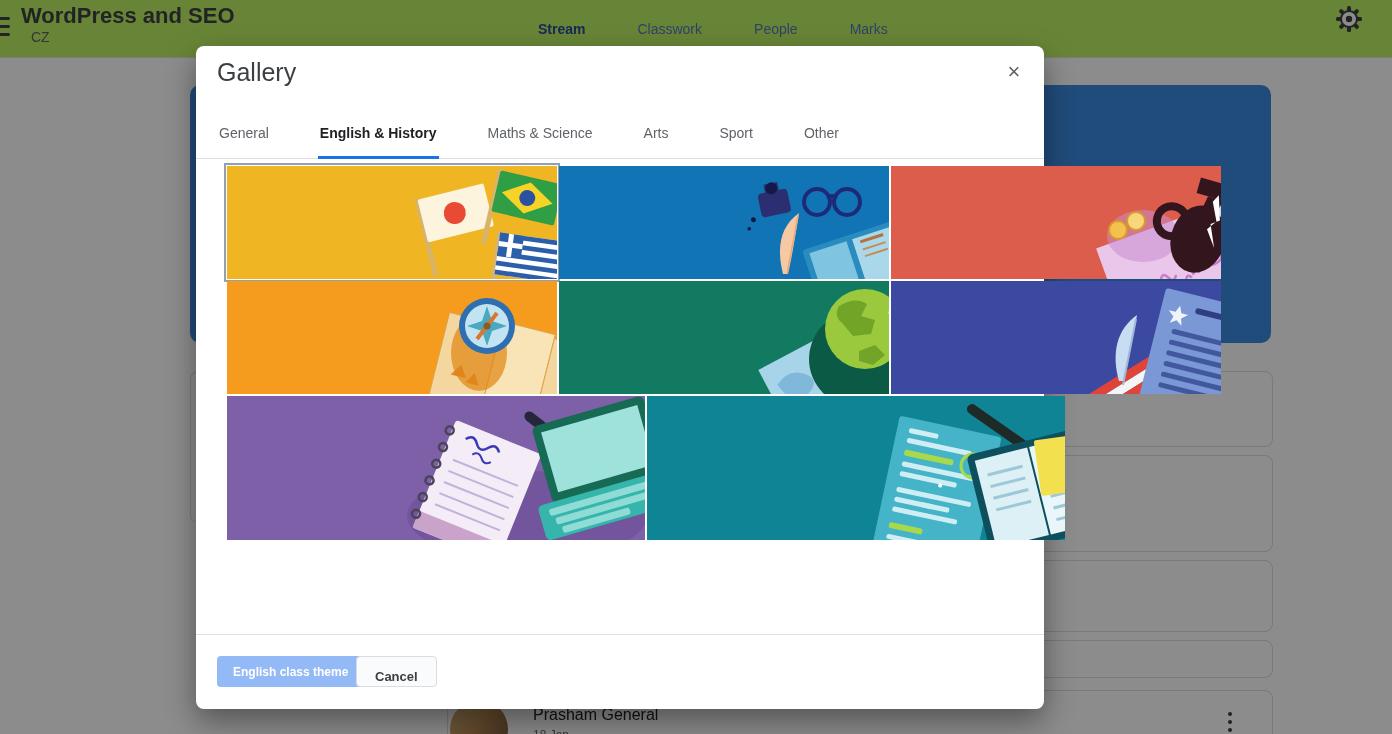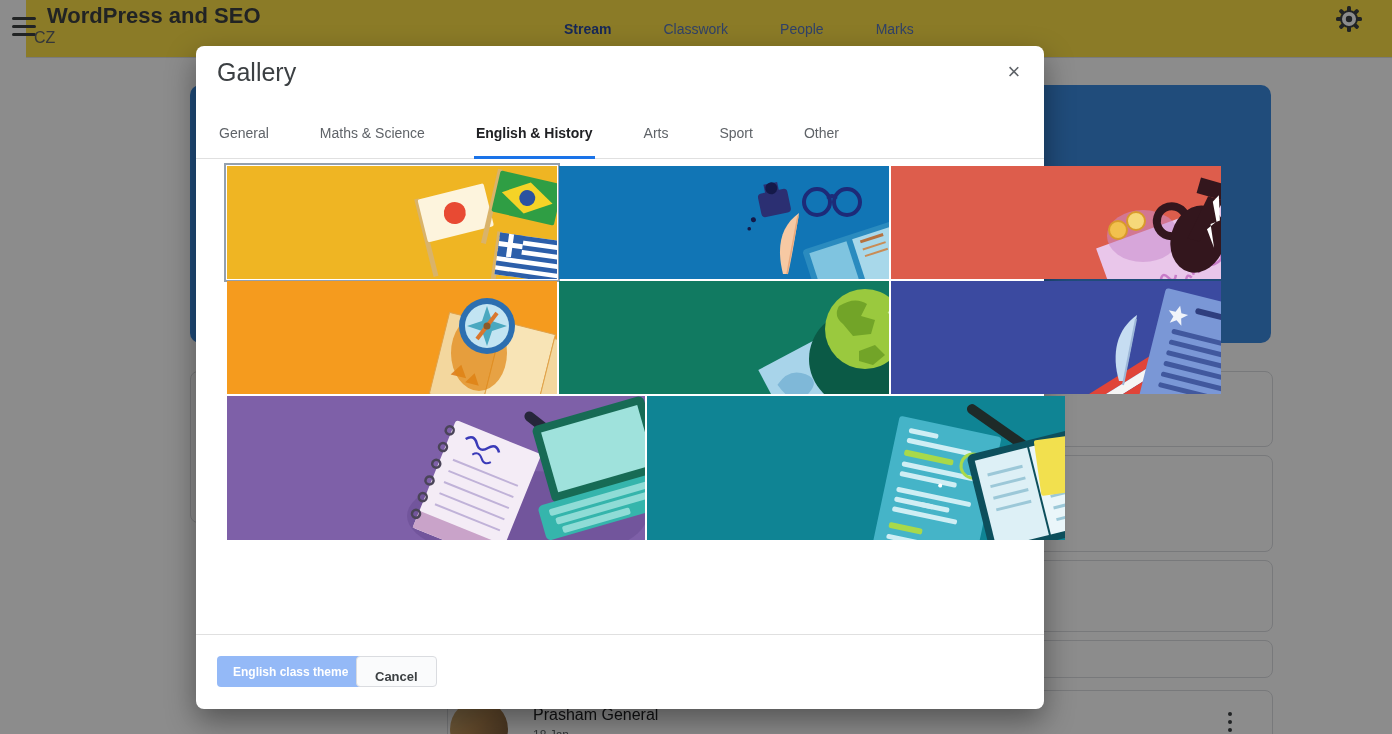--- a/index.html
+++ b/index.html
@@ -1,24 +1,24 @@
 <!DOCTYPE html>
 <html><head>
 <meta charset="utf-8">
 <style>
   html,body{margin:0;padding:0;background:#fff;}
   .screen{position:relative;width:1392px;height:734px;overflow:hidden;
           font-family:"Liberation Sans","DejaVu Sans",sans-serif;background:#fff;}
   
   .app{position:absolute;inset:0;z-index:1;}
-  .hdr{position:absolute;left:0;top:0;right:0;height:57px;background:#fde047;border-bottom:1px solid #e0e0e0;margin-left:26px;}
+  .hdr{position:absolute;left:0;top:0;right:0;height:57px;background:#bef264;border-bottom:1px solid #e0e0e0;}
   .hamburger{position:absolute;left:-14px;top:12px;width:24px;}
   .hamburger span{display:block;width:24px;height:3px;background:#3c4043;margin:5px 0;border-radius:2px;}
   .class-title{position:absolute;left:21px;top:3px;font-size:22px;font-weight:700;color:#3c4043;}
-  .class-code{position:absolute;left:8px;top:29px;font-size:16px;color:#5f6368;}
+  .class-code{position:absolute;left:31px;top:29px;font-size:14px;color:#5f6368;}
   .nav{position:absolute;left:538px;top:0;height:57px;display:flex;gap:52px;align-items:center;}
   .nav .tab{font-size:14px;font-weight:500;color:#5877bd;cursor:pointer;}
   .nav .tab.active{color:#2c4a9e;font-weight:700;}
   .gearbtn{position:absolute;right:28px;top:4px;width:30px;height:30px;}
   .banner{position:absolute;left:190px;top:85px;width:1081px;height:258px;border-radius:10px;background:#3b8ae0;}
   .card{position:absolute;background:#fff;border:1px solid #dadce0;border-radius:8px;}
   .upcoming{left:190px;top:371px;width:240px;height:150px;}
   .rc1{left:447px;top:371px;width:824px;height:74px;}
   .rc2{left:447px;top:455px;width:824px;height:95px;}
   .rc3{left:447px;top:560px;width:824px;height:70px;}
@@ -113,22 +113,22 @@
   </div>
 
   <div class="overlay"></div>
 
   <div class="modal">
     <div class="m-title">Gallery</div>
     <button class="m-close">×</button>
 
     <div class="m-tabs">
       <div class="m-tab">General</div>
+      <div class="m-tab active">English &amp; History</div>
       <div class="m-tab">Maths &amp; Science</div>
-      <div class="m-tab active">English &amp; History</div>
       <div class="m-tab">Arts</div>
       <div class="m-tab">Sport</div>
       <div class="m-tab">Other</div>
     </div>
 
     <div class="grid">
 
       <div class="tile selected" style="background-color: rgb(239, 181, 35);">
         <svg viewBox="0 0 330 113">
           <g transform="translate(228,48) rotate(-14)">

